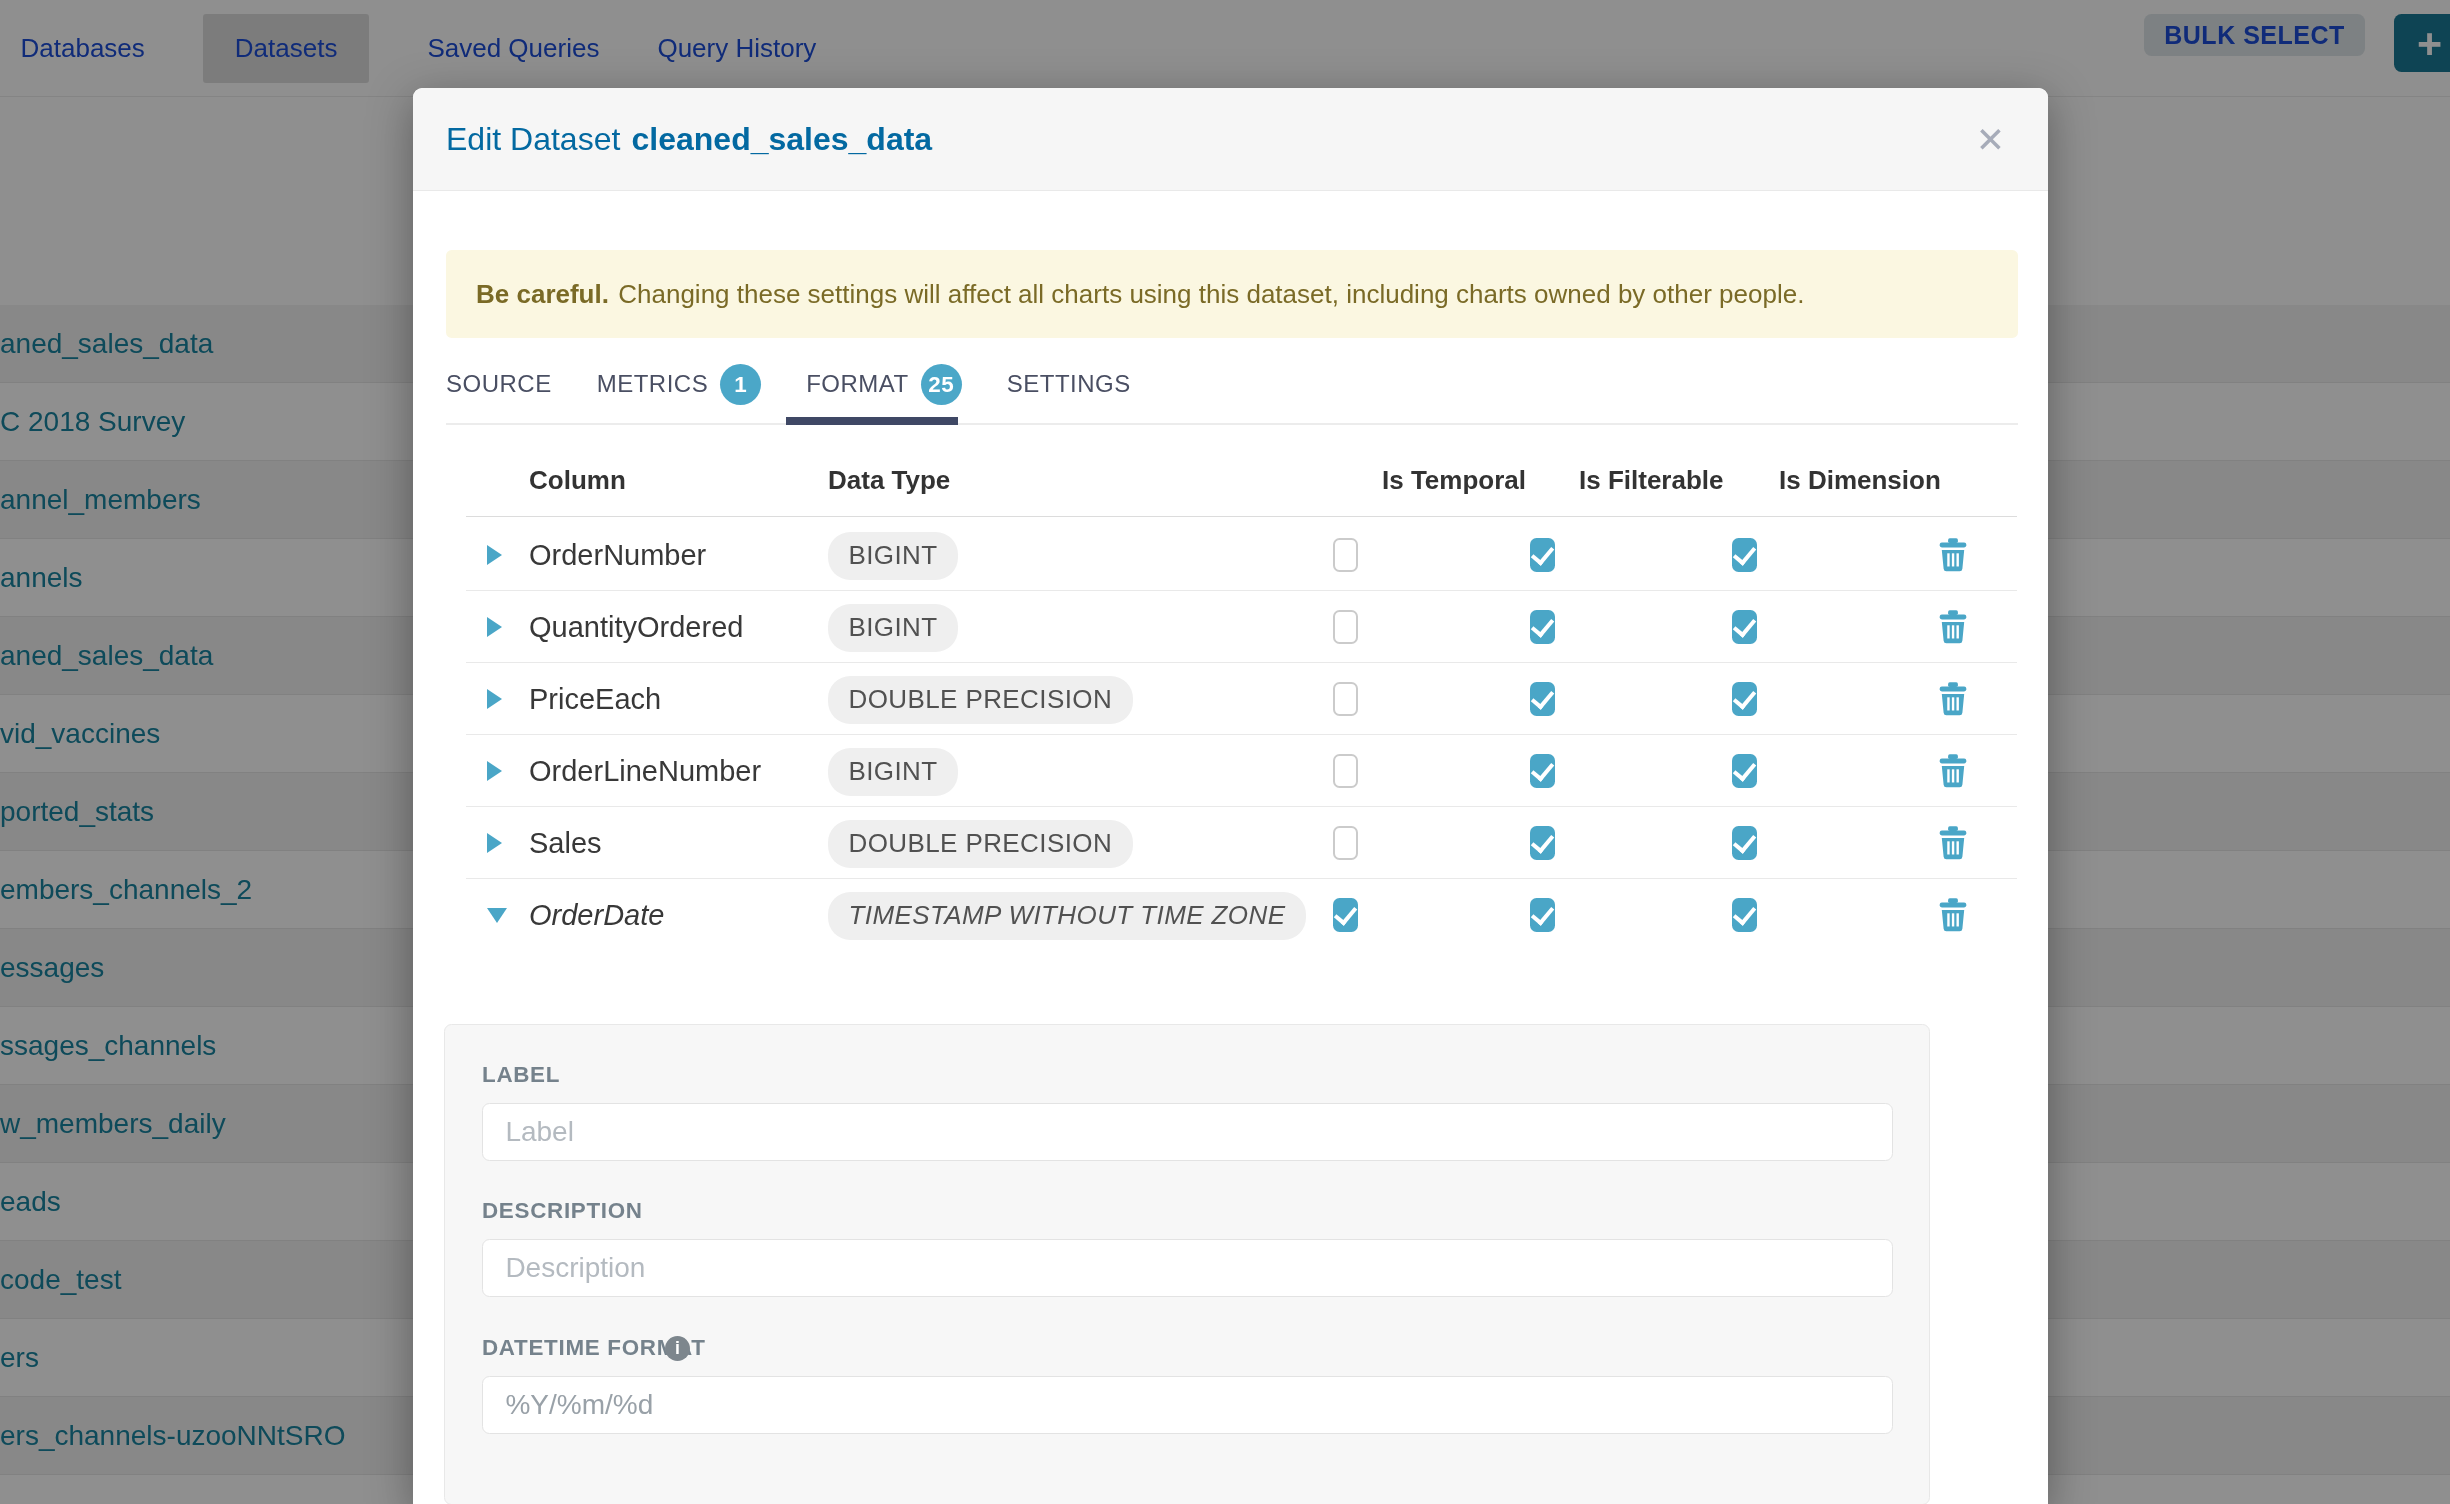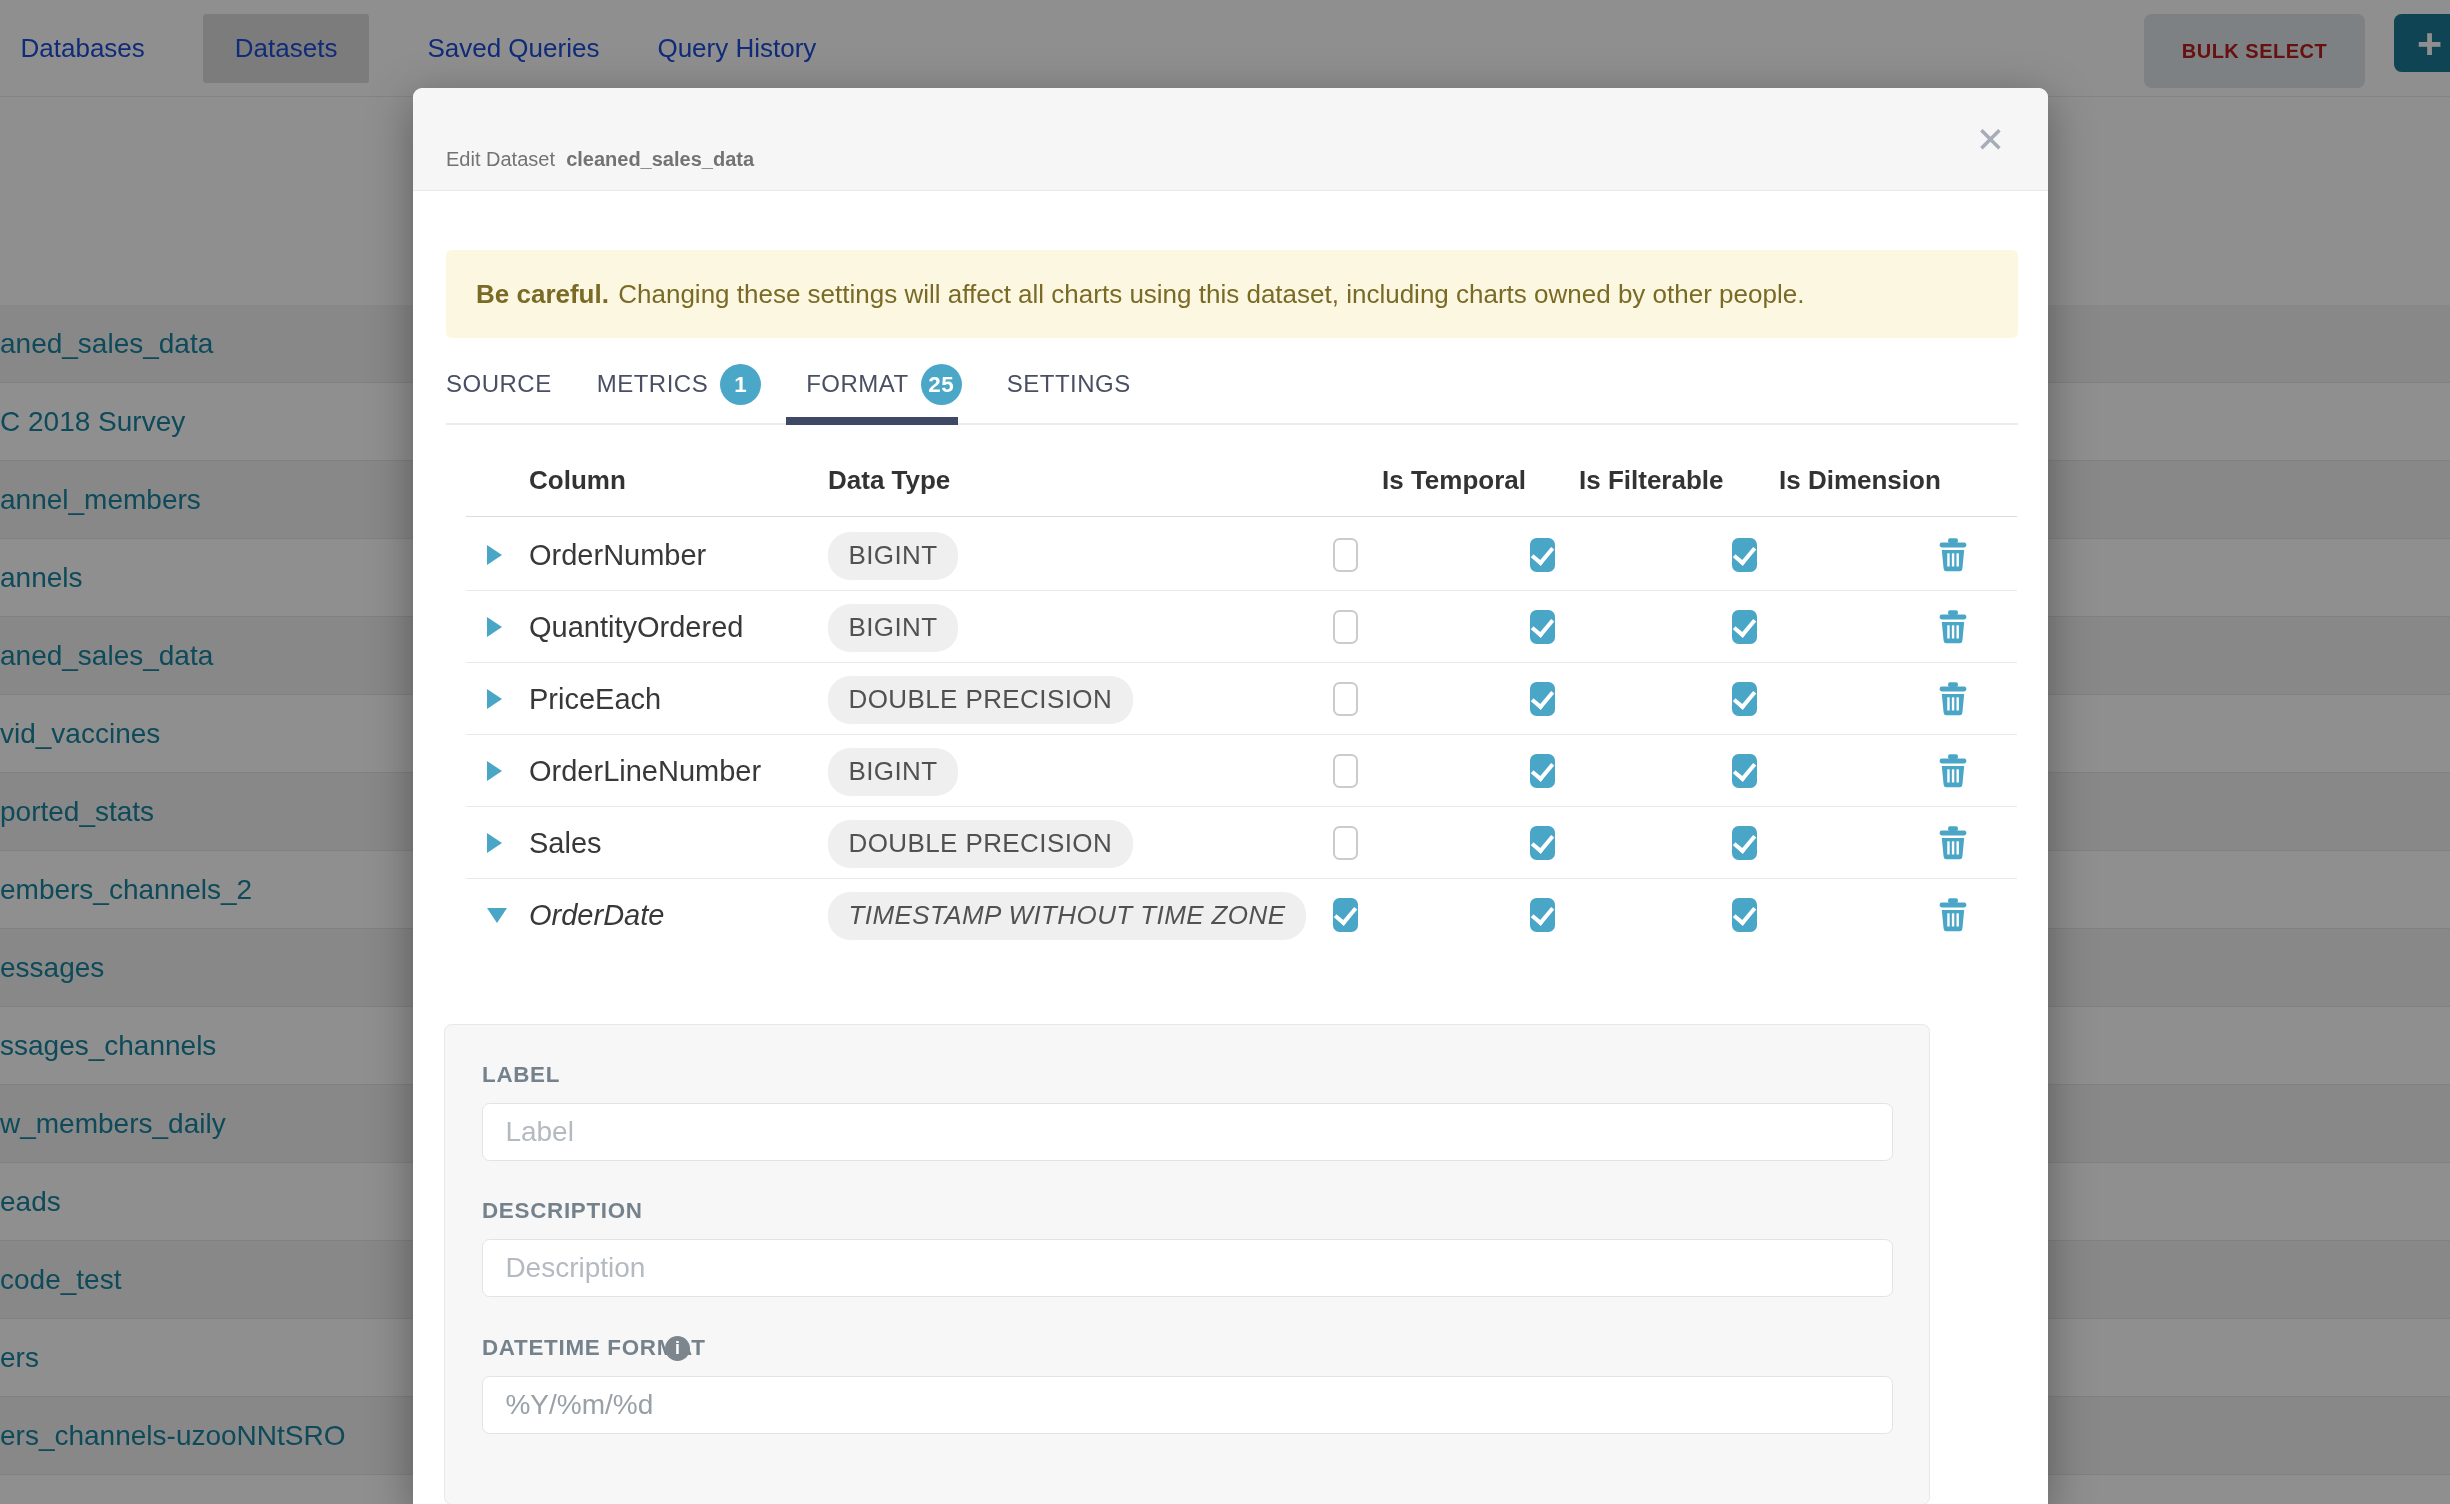--- a/index.html
+++ b/index.html
@@ -6,22 +6,22 @@
   html,body { width:2450px; height:1505px; overflow:hidden; }
   body { font-family:"Liberation Sans","DejaVu Sans",sans-serif; background:#fff; position:relative; }
   .stage { position:absolute; inset:0; width:2450px; height:1505px; overflow:hidden; }
 
   
   .bg-ui { position:absolute; inset:0; background:#fff; z-index:1; }
   .topnav { position:absolute; left:0; top:0; width:2450px; height:97px; background:#fff; border-bottom:0.9px solid #ebebeb; }
   .nav-items { position:absolute; left:20.5px; top:0; height:97px; display:flex; align-items:center; gap:58px; }
   .nav-item { font-size:26px; color:#1d4ed8; font-weight:500; padding:18.6px 0; cursor:pointer; white-space:nowrap; }
   .nav-item.active { background:rgba(0,0,0,0.13); border-radius:3px; padding:18.6px 32px; }
-  .bulk-btn { position:absolute; left:2144px; top:14px; width:221px; height:74px; background:#dfe7ea; border:none; border-radius:7.5px;
-              color:#b91c1c; font-family:inherit; font-size:20px; font-weight:700; letter-spacing:0.5px; }
+  .bulk-btn { position:absolute; left:2144px; top:14px; width:221px; height:42px; background:#dfe7ea; border:none; border-radius:7.5px;
+              color:#1d4ed8; font-family:inherit; font-size:25px; font-weight:700; letter-spacing:0.5px; }
   .add-btn { position:absolute; left:2394px; top:14px; width:71px; height:58px; background:#1a7a96; border:none; border-radius:7.5px; }
   .add-btn::after { content:"+"; color:#fff; font-size:43px; font-weight:700; line-height:54px; }
 
   .filterbar { position:absolute; left:0; top:97px; width:2450px; height:136px; background:#fff; }
   .caret-down { width:0; height:0; border-left:9.3px solid transparent; border-right:9.3px solid transparent; border-top:11.2px solid #969696; display:inline-block; }
   .fb-caret1 { position:absolute; left:26px; top:154px; }
   .db-label { position:absolute; left:103px; top:145px; font-size:27px; font-weight:700; color:#2f2f2f; }
   .db-value { position:absolute; left:231px; top:145px; font-size:27px; color:#565656; }
   .fb-caret2 { position:absolute; left:343px; top:154px; }
 
@@ -37,21 +37,21 @@
   .bg-row:nth-child(odd) { background:#f2f2f2; }
   .bg-link { font-size:28px; color:#1985a0; text-decoration:none; white-space:nowrap; }
 
   
   .overlay { position:absolute; inset:0; background:rgba(0,0,0,0.44); z-index:10; }
 
   
   .modal { position:absolute; left:413px; top:88px; width:1635px; height:1417px; background:#fff; z-index:20;
            border-radius:9.3px 9.3px 0 0; box-shadow:0 11.2px 45px rgba(0,0,0,0.35); overflow:hidden; }
   .modal-header { position:absolute; left:0; top:0; width:1635px; height:103px; background:#f6f6f6; border-bottom:0.9px solid #e9e9e9; border-radius:9.3px 9.3px 0 0; }
-  .modal-title { position:absolute; left:33px; top:0; height:103px; display:flex; align-items:center; gap:11.2px; font-size:20px; color:#737373;margin-top:20px; }
+  .modal-title { position:absolute; left:33px; top:0; height:103px; display:flex; align-items:center; gap:11.2px; font-size:32px; color:#0369a1; }
   .modal-title b { font-weight:700; }
   .close-x { position:absolute; right:34px; top:28px; width:47px; height:47px; text-align:center; color:#a7acb9; cursor:pointer; }
   .close-x::after { content:"✕"; font-size:35px; line-height:47px; }
 
   .banner { position:absolute; left:33px; top:153px; width:1572px; height:88px; background:#fbf7e1; border-radius:5.6px;
             display:flex; align-items:center; padding-left:30px; font-size:26px; color:#7a6a26;margin-top:9px; }
   .banner b { font-weight:700; margin-right:9.3px; }
 
   .tabs { position:absolute; left:33px; top:268px; display:flex; align-items:center; gap:45px; }
   .tab { display:flex; align-items:center; gap:12px; font-size:24px; font-weight:500; letter-spacing:0.5px; color:#4a4f63; cursor:pointer; white-space:nowrap; padding:7.5px 0 24px 0; }

